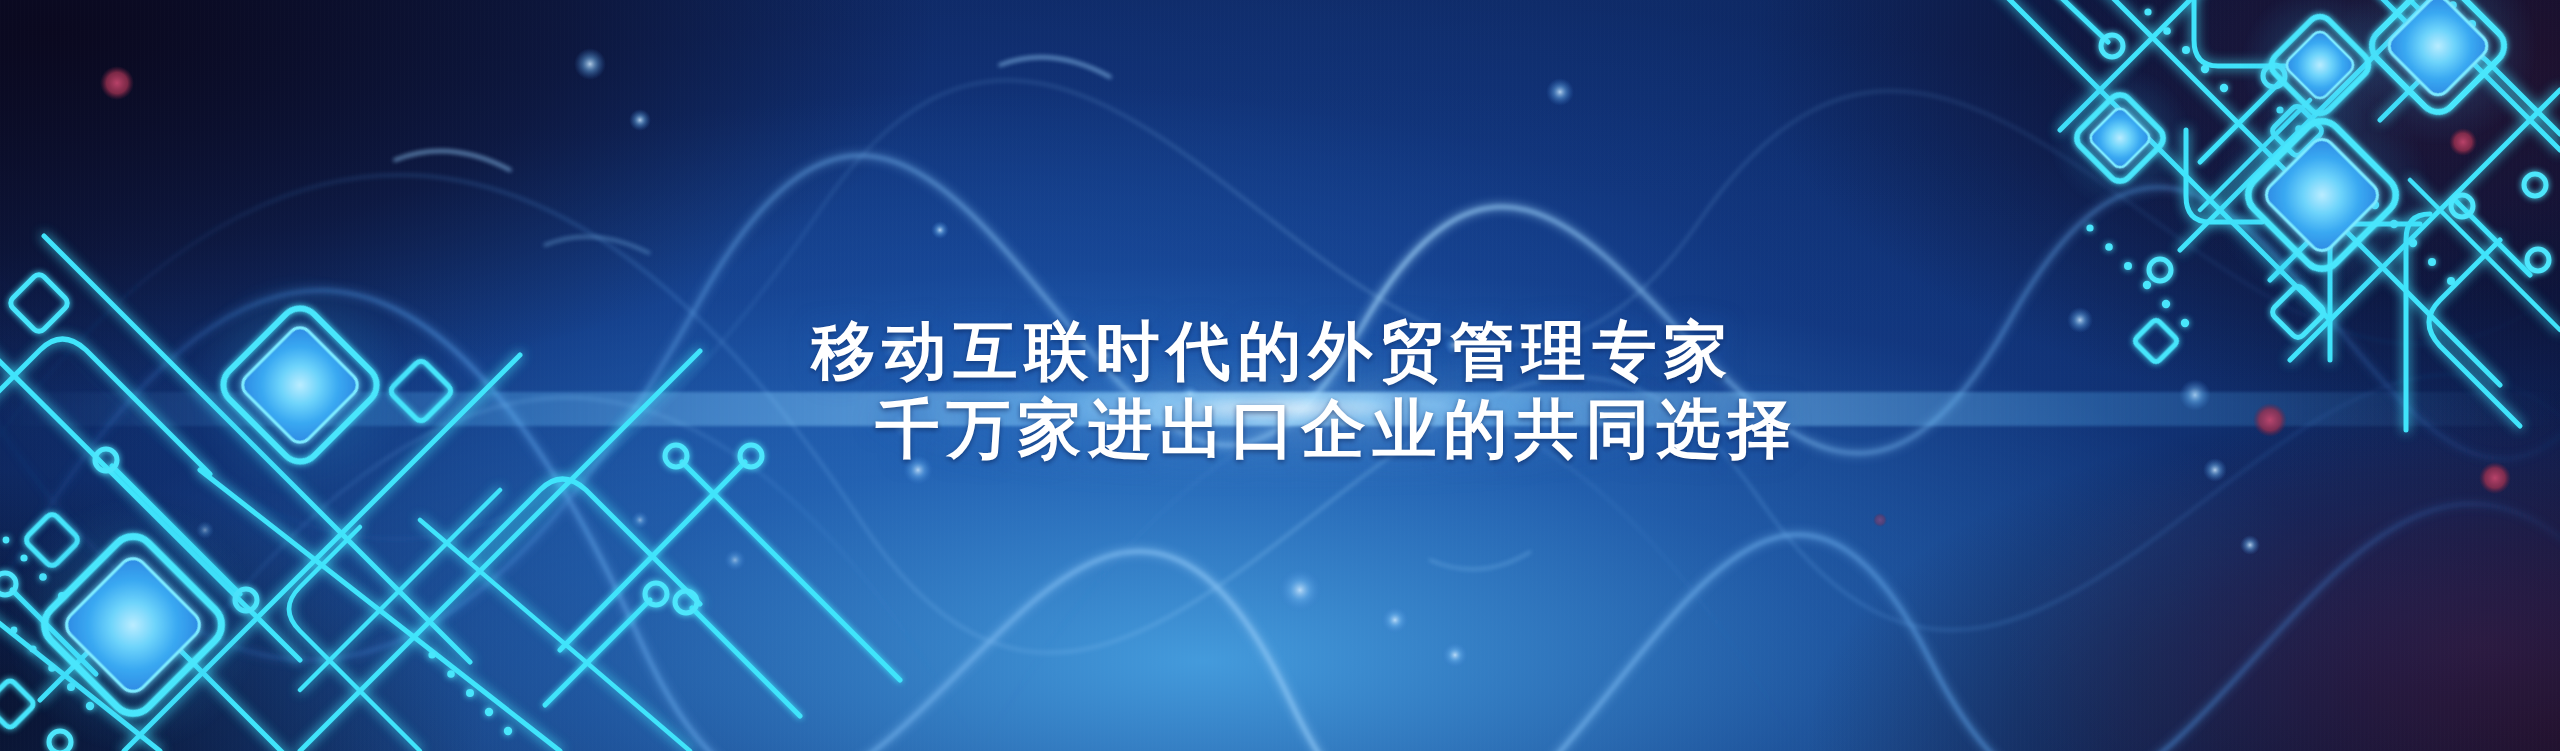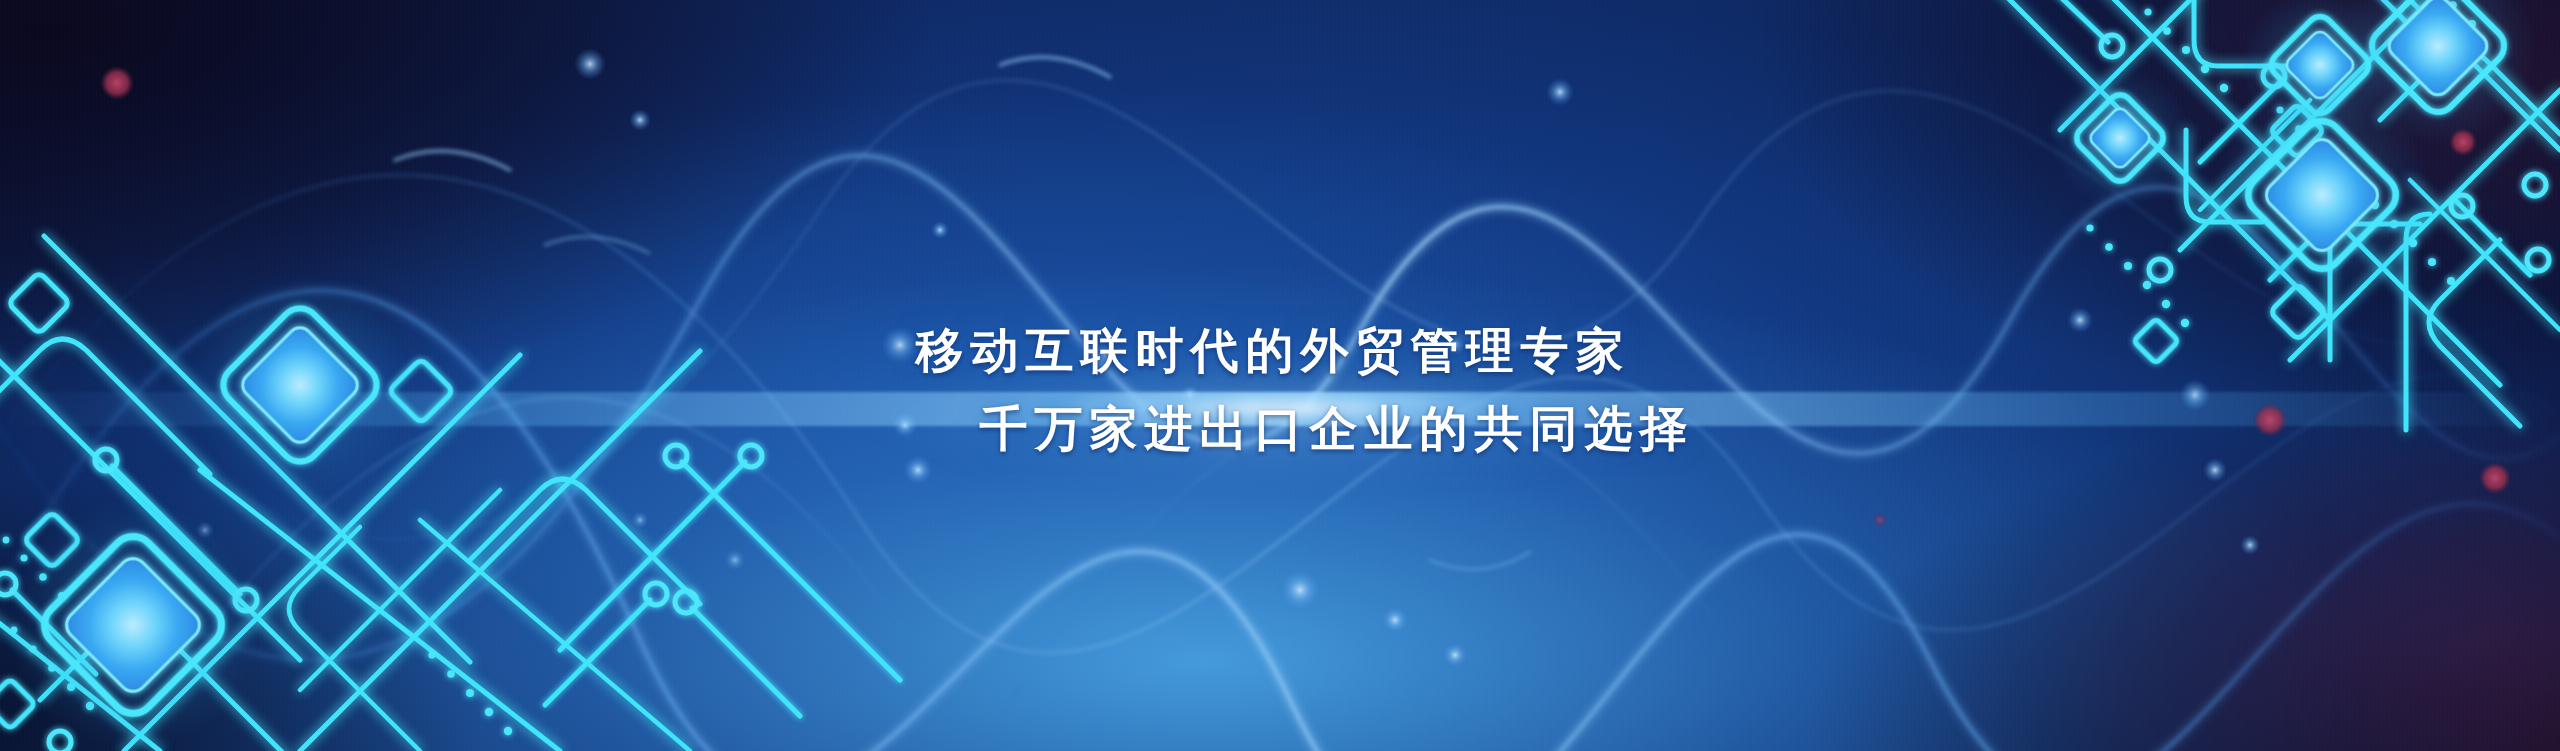--- a/index.html
+++ b/index.html
@@ -69,21 +69,21 @@
   
   .headline{
     position:absolute;
     left:0; right:0; top:312px;
     text-align:center;
     z-index:40;
     pointer-events:none;
   }
   .hl-line{
     color:#ffffff;
-    font-size:48px;
+    font-size:64px;
     font-weight:bold;
     letter-spacing:7px;
     line-height:78px;
     white-space:nowrap;
     text-shadow:0 0 22px rgba(30,90,180,0.55), 0 2px 5px rgba(5,20,60,0.55);
   }
   .hl-line.l1{ padding-right:14px; }
   .hl-line.l2{ padding-left:114px; }
 </style>
 </head>

